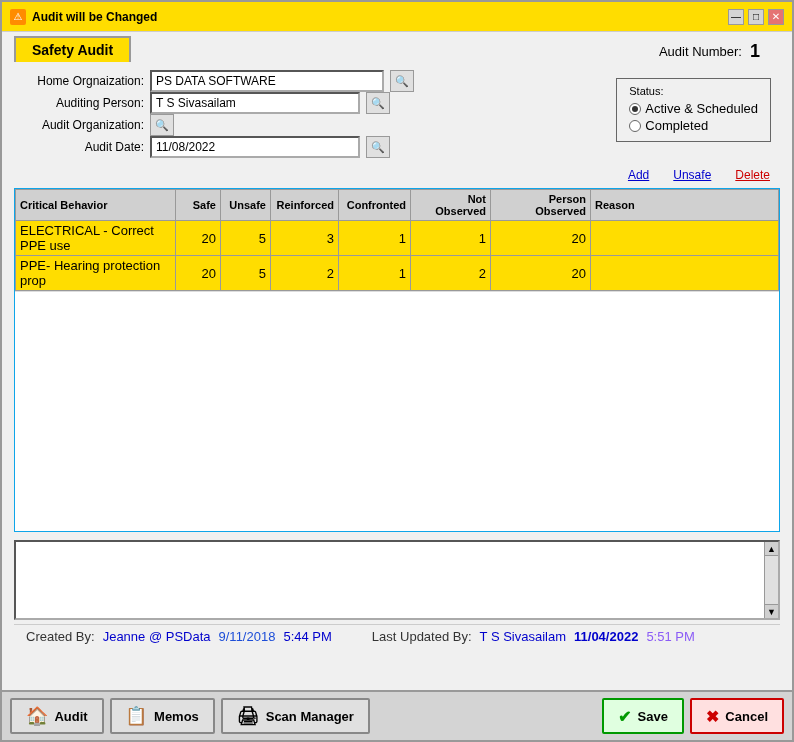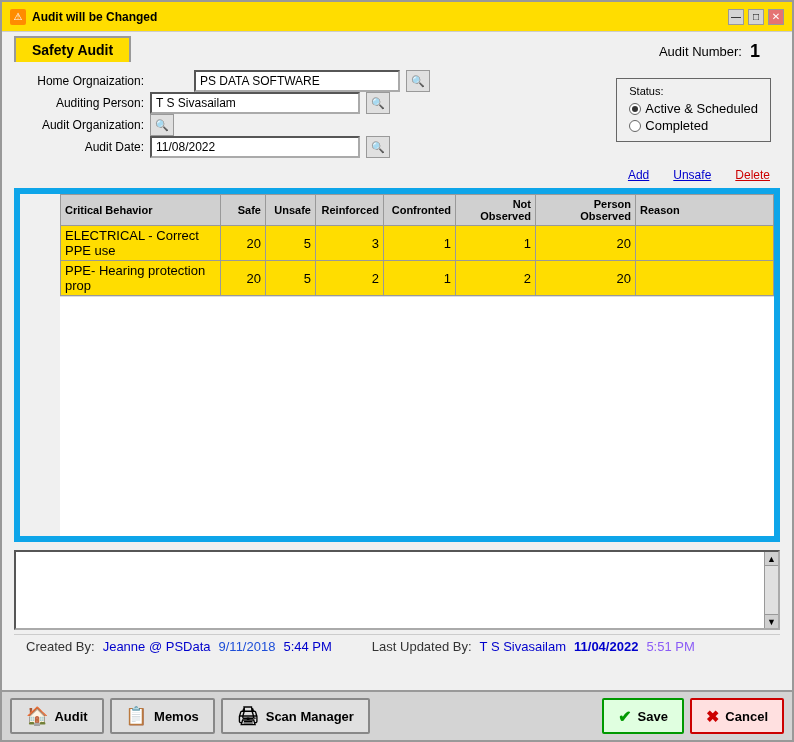--- a/index.html
+++ b/index.html
@@ -64,21 +64,21 @@
       <div class="audit-num-container">
         <span style="font-size:13px;">Audit Number:</span>
         <span style="font-size:18px; font-weight:bold;">1</span>
       </div>
     </div>
 
     <div style="display:flex; justify-content:space-between; align-items:flex-start; margin-top:4px;">
       <div class="form-fields">
         <div class="form-row">
           <span class="form-label">Home Orgnaization:</span>
-          <input class="form-input" type="text" style="width: 206px; margin-left: 44px;" value="PS DATA SOFTWARE">
+          <input class="form-input" type="text" style="width: 234px;" value="PS DATA SOFTWARE">
           <button class="form-btn">🔍</button>
         </div>
         <div class="form-row">
           <span class="form-label">Auditing Person:</span>
           <input class="form-input" type="text" style="width: 210px;" value="T S Sivasailam">
           <button class="form-btn">🔍</button>
         </div>
         <div class="form-row">
           <span class="form-label">Audit Organization:</span>
           <button class="form-btn">🔍</button>
@@ -102,21 +102,21 @@
         </div>
       </div>
     </div>
 
     <div class="table-actions">
       <button class="action-btn">Add</button>
       <button class="action-btn">Unsafe</button>
       <button class="action-btn" style="color:#cc0000;">Delete</button>
     </div>
 
-    <div style="border:6px solid #0ea5e9; overflow:hidden; flex-shrink:0;padding-left:40px;">
+    <div style="border:1px solid #0ea5e9; overflow:hidden; flex-shrink:0;">
       <table class="data-table">
         <thead>
           <tr>
             <th style="width:160px;">Critical Behavior</th>
             <th style="width:45px; text-align:right;">Safe</th>
             <th style="width:50px; text-align:right;">Unsafe</th>
             <th style="width:68px; text-align:right;">Reinforced</th>
             <th style="width:72px; text-align:right;">Confronted</th>
             <th style="width:80px; text-align:right;">Not Observed</th>
             <th style="width:100px; text-align:right;">Person Observed</th>

